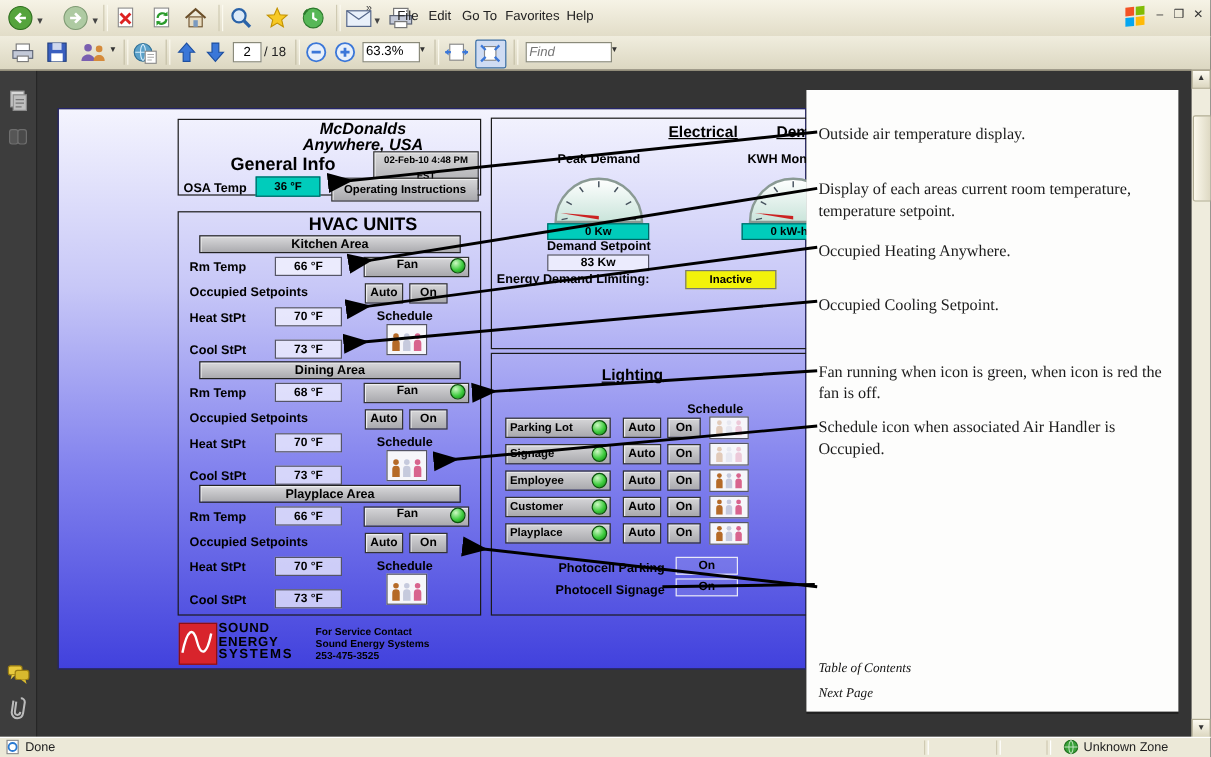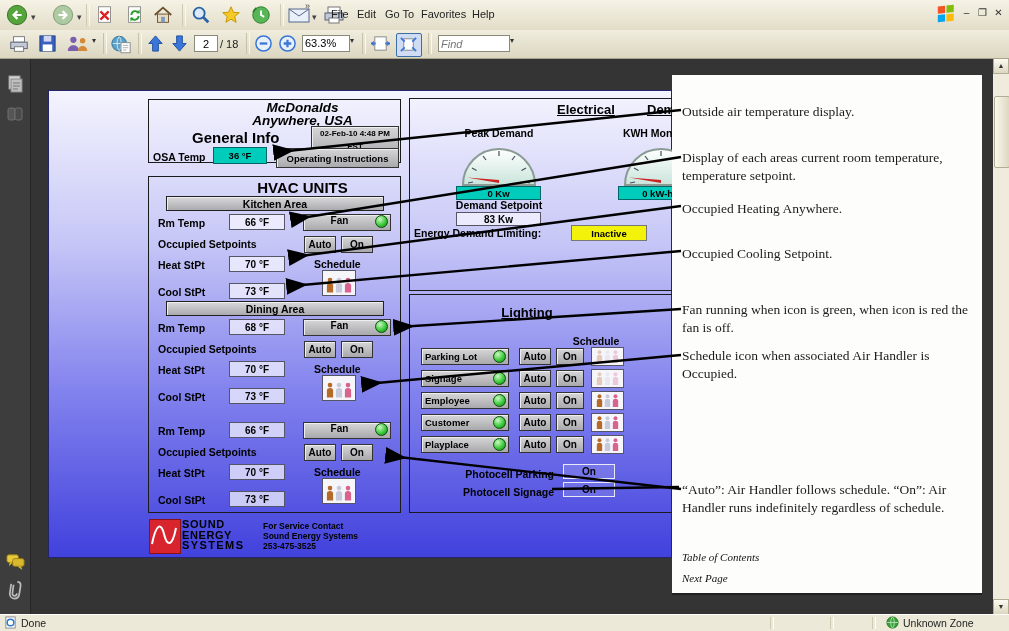--- a/index.html
+++ b/index.html
@@ -357,20 +357,21 @@
         <svg width="8" height="16" viewBox="0 0 9 17">
             <circle cx="4.5" cy="3" r="2.6" fill="#d8648e"></circle>
             <path d="M1 17V9.5Q1 6.3 4.5 6.3T8 9.5V17Z" fill="#d8648e"></path>
           </svg>
       </div>
       <div class="lbl" style="left:10px;top:90px">Cool StPt</div>
       <div class="vbox" style="left:81px;top:87px">73 °F</div>
     </div>
 
     <div class="area" style="top:313px">
+      <div class="hdrbar">Playplace Area</div>
       <div class="lbl" style="left:10px;top:21px">Rm Temp</div>
       <div class="vbox" style="left:81px;top:18px">66 °F</div>
       <div class="fanbar">
         <span class="flabel">Fan</span>
         <span class="lamp"></span>
       </div>
       <div class="lbl" style="left:10px;top:42px">Occupied Setpoints</div>
       <div class="gbtn" style="left:156px;top:40px;width:32px;height:17px;line-height:16px">Auto</div>
       <div class="gbtn" style="left:193px;top:40px;width:32px;height:17px;line-height:16px">On</div>
       <div class="lbl" style="left:10px;top:63px">Heat StPt</div>
@@ -576,21 +577,20 @@
     </div>
   </div>
 
   <div class="notes">
     <div class="note-item" style="top:28px">Outside air temperature display.</div>
     <div class="note-item" style="top:74px">Display of each areas current room temperature, temperature setpoint.</div>
     <div class="note-item" style="top:125px">Occupied Heating Anywhere.</div>
     <div class="note-item" style="top:170px">Occupied Cooling Setpoint.</div>
     <div class="note-item" style="top:226px">Fan running when icon is green, when icon is red the fan is off.</div>
     <div class="note-item" style="top:272px">Schedule icon when associated Air Handler is Occupied.</div>
-    <div class="note-item" style="top:406px">“Auto”: Air Handler follows schedule.  “On”: Air Handler runs indefinitely regardless of schedule.</div>
     <div class="note-link" style="top:476px">Table of Contents</div>
     <div class="note-link" style="top:497px">Next Page</div>
   </div>
 
   <svg class="arrows" viewBox="0 0 1009 631">
     <defs>
       <marker id="ah" markerWidth="9" markerHeight="8" refX="7" refY="4" orient="auto">
         <polygon points="9,0.5 0,4 9,7.5" fill="#000"></polygon>
       </marker>
     </defs>

